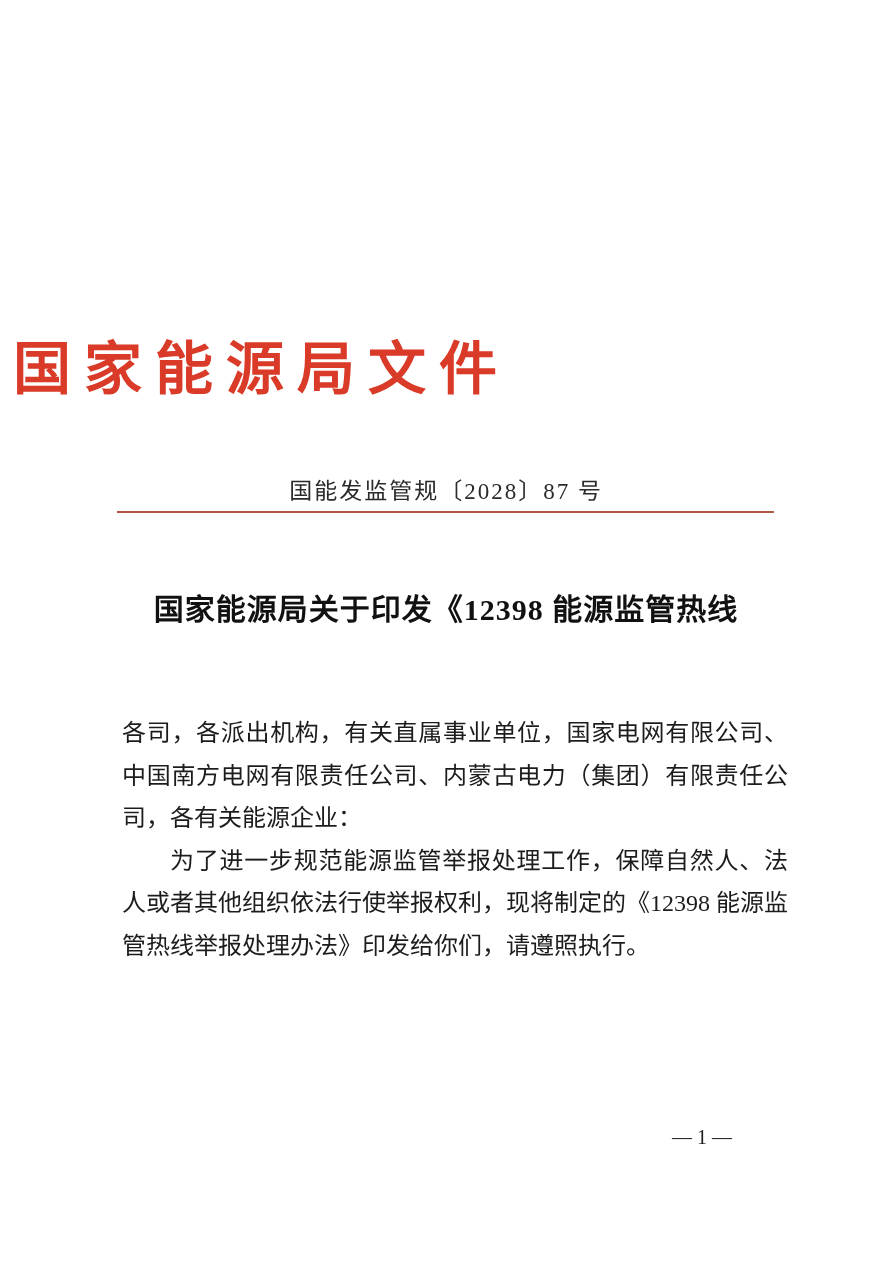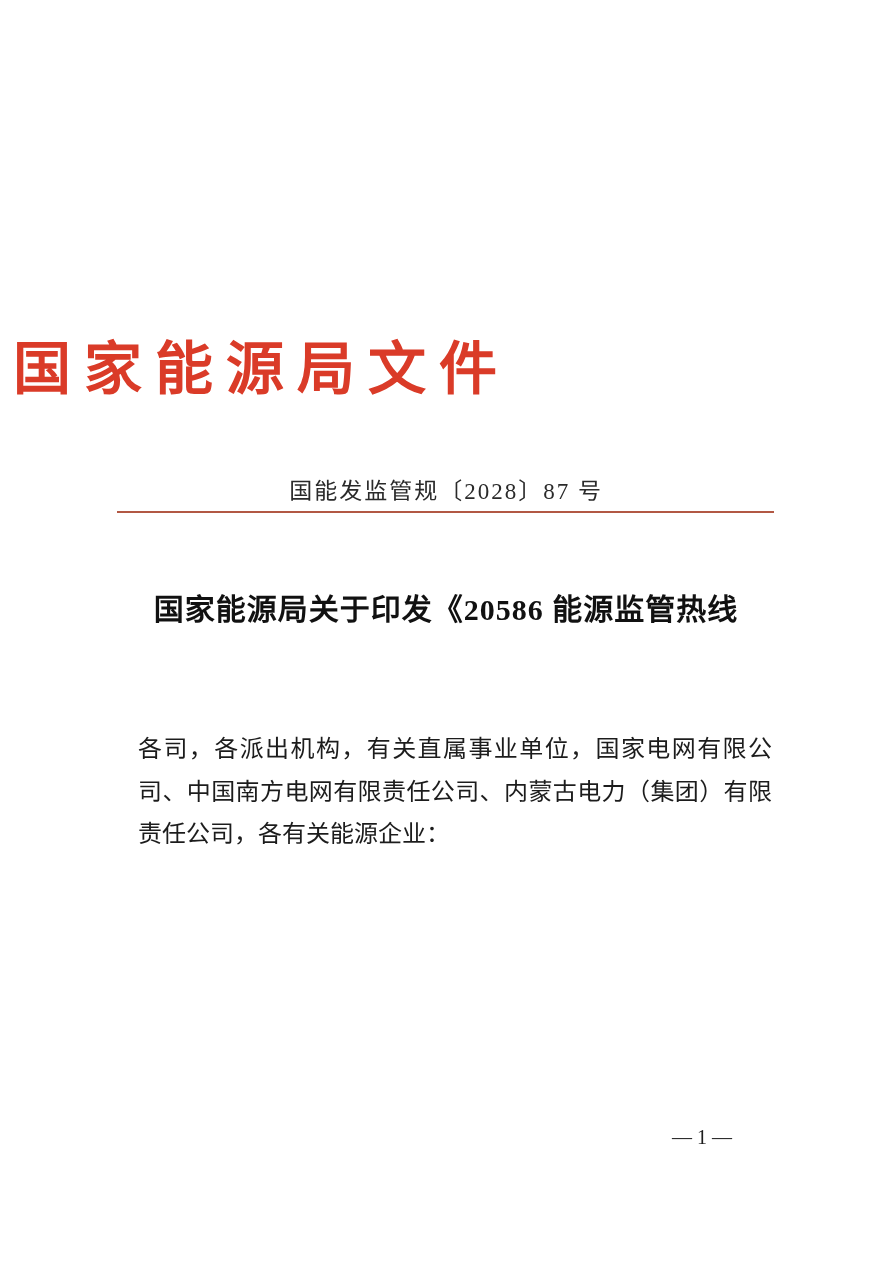--- a/index.html
+++ b/index.html
@@ -68,21 +68,21 @@
     position: absolute;
     top: 712px;
     left: 122px;
     width: 666px;
     font-size: 24px;
     line-height: 42.5px;
     text-align: justify;
     color: #1c1c1c;
   }
   .body-text p {
-    margin: 16px;
+    margin: 0;
   }
   .body-text p.indent {
     text-indent: 2em;
   }
   
   .page-number {
     position: absolute;
     top: 1126px;
     left: 657px;
     width: 90px;
@@ -97,22 +97,23 @@
 
 <div class="page">
 
   <div class="agency-title">国家能源局文件</div>
 
   <div class="doc-number">国能发监管规〔2028〕87 号</div>
 
   <div class="red-rule"></div>
 
   <div class="notice-title">
-    <div>国家能源局关于印发《20586 能源监管热线</div>
+    <div>国家能源局关于印发《12398 能源监管热线</div>
   </div>
 
   <div class="body-text">
     <p>各司，各派出机构，有关直属事业单位，国家电网有限公司、中国南方电网有限责任公司、内蒙古电力（集团）有限责任公司，各有关能源企业：</p>
+    <p class="indent">为了进一步规范能源监管举报处理工作，保障自然人、法人或者其他组织依法行使举报权利，现将制定的《12398 能源监管热线举报处理办法》印发给你们，请遵照执行。</p>
   </div>
 
   <div class="page-number">— 1 —</div>
 
 </div>
 
 </body></html>

